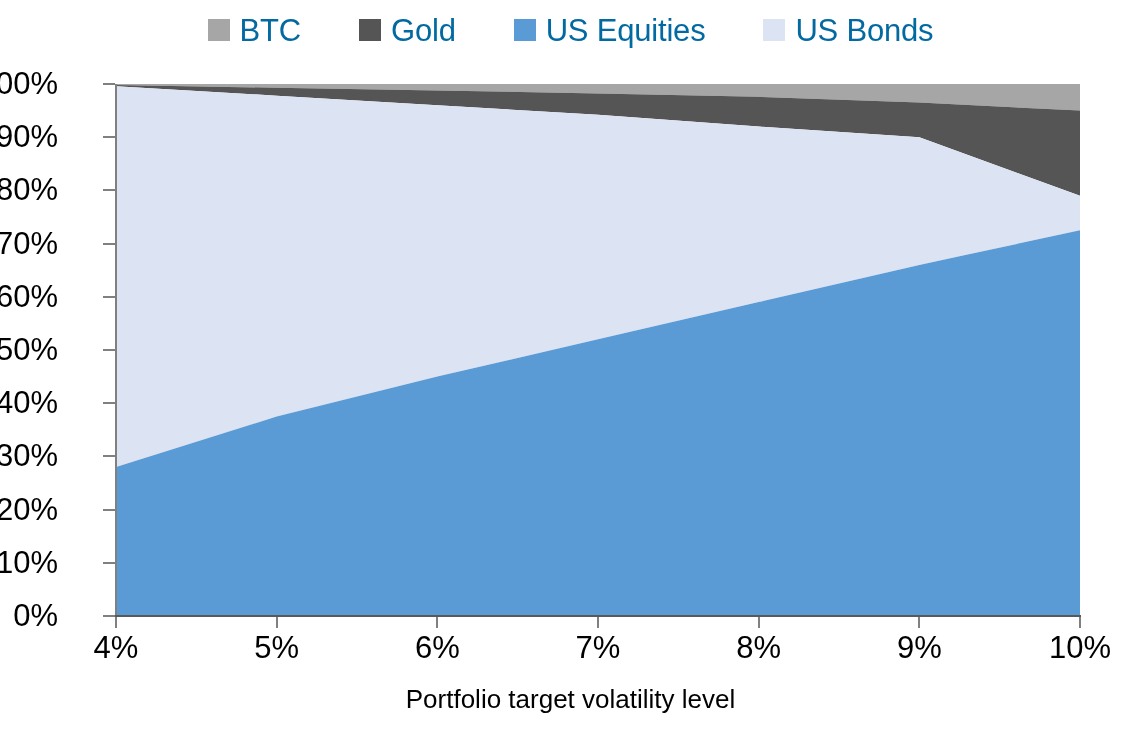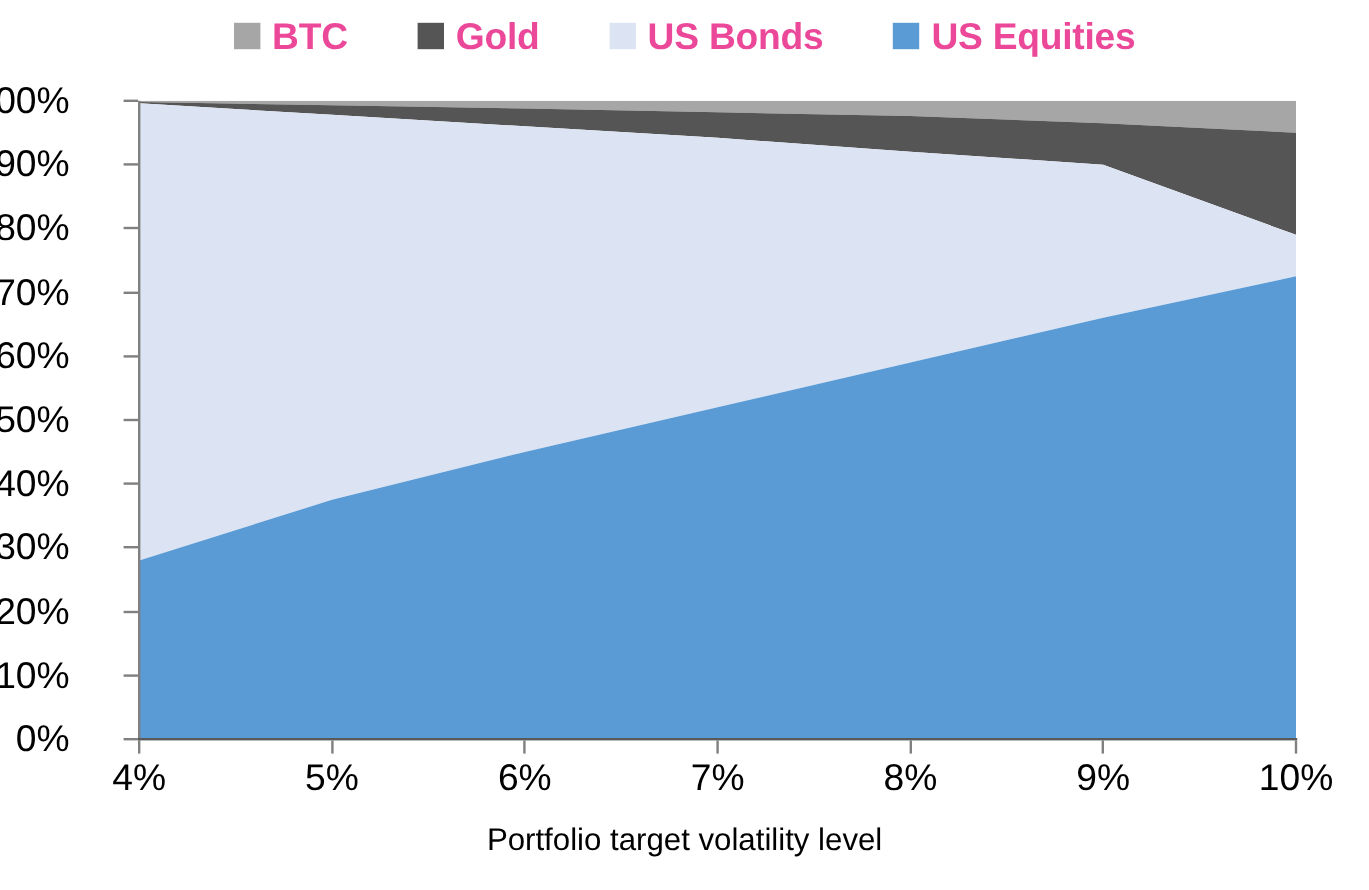--- a/index.html
+++ b/index.html
@@ -40,24 +40,24 @@
     gap: 10px;
   }
   .legend-swatch {
     width: 22px;
     height: 22px;
     flex: 0 0 auto;
   }
   .legend-label {
     font-size: 31px;
     line-height: 1;
-    font-weight: 700;
+    font-weight: 400;
     letter-spacing: -0.2px;
     white-space: nowrap;
-    color: #ec4899;
+    color: #0369a1;
   }
 
   
   #plot-area {
     position: absolute;
     left: 116px;
     top: 84px;
     width: 964px;
     height: 532px;
   }
@@ -138,26 +138,26 @@
   <div id="legend">
     <div class="legend-entry">
       <span class="legend-swatch" style="background:#A6A6A6;"></span>
       <span class="legend-label">BTC</span>
     </div>
     <div class="legend-entry">
       <span class="legend-swatch" style="background:#555555;"></span>
       <span class="legend-label">Gold</span>
     </div>
     <div class="legend-entry">
+      <span class="legend-swatch" style="background:#5B9BD5;"></span>
+      <span class="legend-label">US Equities</span>
+    </div>
+    <div class="legend-entry">
       <span class="legend-swatch" style="background:#DCE3F2;"></span>
       <span class="legend-label">US Bonds</span>
-    </div>
-    <div class="legend-entry">
-      <span class="legend-swatch" style="background:#5B9BD5;"></span>
-      <span class="legend-label">US Equities</span>
     </div>
   </div>
 
   <div id="plot-area">
     <svg id="plot-svg" viewBox="0 0 964 532" preserveAspectRatio="none">
       <polygon id="band-btc" fill="#A6A6A6" points="0.00,0.00 160.67,0.00 321.33,0.00 482.00,0.00 642.67,0.00 803.33,0.00 964.00,0.00 964.00,26.60 803.33,18.62 642.67,12.77 482.00,9.58 321.33,6.38 160.67,3.72 0.00,1.06"></polygon>
       <polygon id="band-gold" fill="#555555" points="0.00,1.06 160.67,3.72 321.33,6.38 482.00,9.58 642.67,12.77 803.33,18.62 964.00,26.60 964.00,111.72 803.33,53.20 642.67,42.56 482.00,30.86 321.33,21.28 160.67,11.70 0.00,2.13"></polygon>
       <polygon id="band-us-bonds" fill="#DCE3F2" points="0.00,2.13 160.67,11.70 321.33,21.28 482.00,30.86 642.67,42.56 803.33,53.20 964.00,111.72 964.00,146.30 803.33,180.88 642.67,218.12 482.00,255.36 321.33,292.60 160.67,332.50 0.00,383.04"></polygon>
       <polygon id="band-us-equities" fill="#5B9BD5" points="0.00,383.04 160.67,332.50 321.33,292.60 482.00,255.36 642.67,218.12 803.33,180.88 964.00,146.30 964.00,532.00 803.33,532.00 642.67,532.00 482.00,532.00 321.33,532.00 160.67,532.00 0.00,532.00"></polygon>
     </svg>

